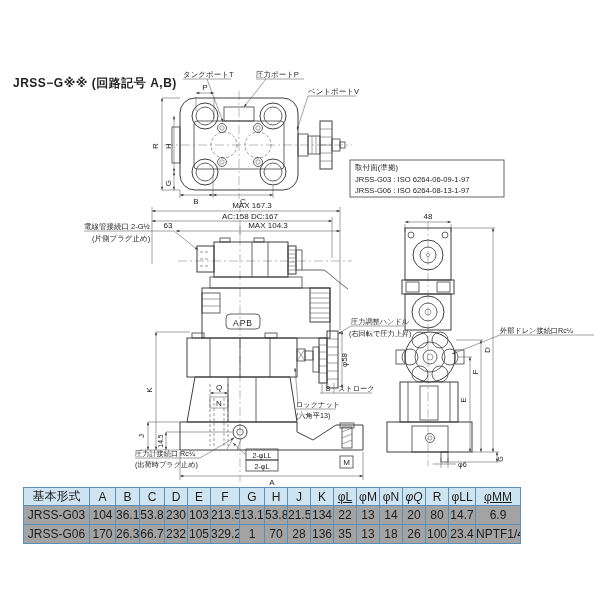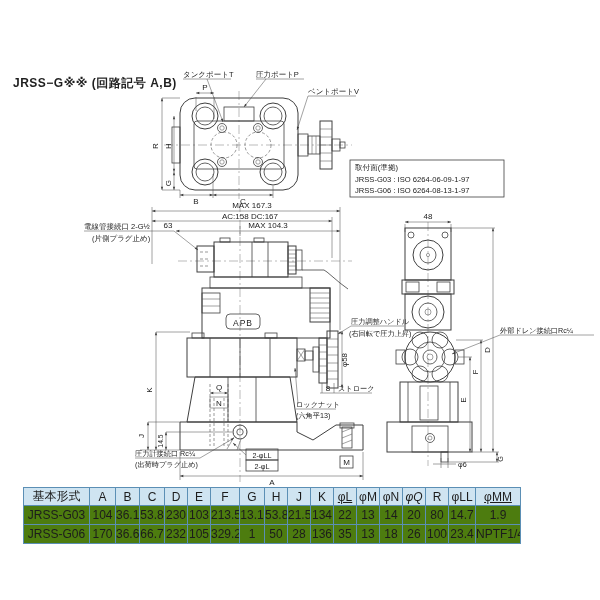--- a/index.html
+++ b/index.html
@@ -18,21 +18,21 @@
   .dm{font-size:8px;}
   .sm{font-size:6.8px;}
   .ap{font-size:8.5px;letter-spacing:1px;}
   .bx{font-size:7.6px;}
   
   #tblwrap{position:absolute;left:23px;top:487px;width:479px;}
   table.dim{border-collapse:collapse;table-layout:fixed;width:479px;font-size:12px;}
   table.dim th,table.dim td{border:1px solid #5b8fb5;text-align:center;padding:0;height:17px;
       overflow:hidden;white-space:nowrap;font-weight:normal;color:#1c1c1c;}
   table.dim th{background:#cfe4f1;height:15px;}
-  table.dim td{height:18px;background:#4d7c0f;}
+  table.dim td{height:18px;background:#a3a3a3;}
 </style>
 </head>
 <body>
 
 <div id="stage">
 
   <div id="title">JRSS−G※※ (回路記号 A,B)</div>
 
   <svg width="600" height="600" viewBox="0 0 600 600">
     <defs>
@@ -396,32 +396,32 @@
             <td>13.1</td>
             <td>53.8</td>
             <td>21.5</td>
             <td>134</td>
             <td>22</td>
             <td>13</td>
             <td>14</td>
             <td>20</td>
             <td>80</td>
             <td>14.7</td>
-            <td>1.9</td>
+            <td>6.9</td>
           </tr>
           <tr>
             <td>JRSS-G06</td>
             <td>170</td>
-            <td>36.6</td>
+            <td>26.3</td>
             <td>66.7</td>
             <td>232</td>
             <td>105</td>
             <td>329.2</td>
             <td>1</td>
-            <td>50</td>
+            <td>70</td>
             <td>28</td>
             <td>136</td>
             <td>35</td>
             <td>13</td>
             <td>18</td>
             <td>26</td>
             <td>100</td>
             <td>23.4</td>
             <td>NPTF1/4</td>
           </tr>

